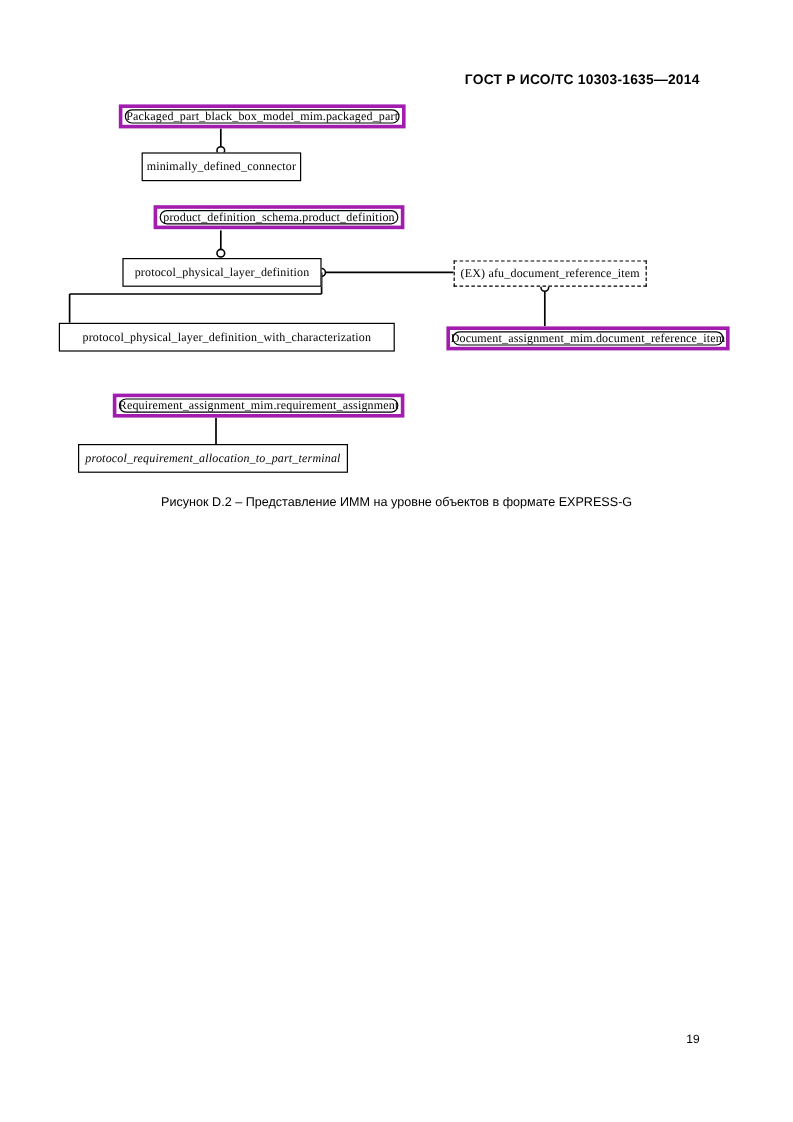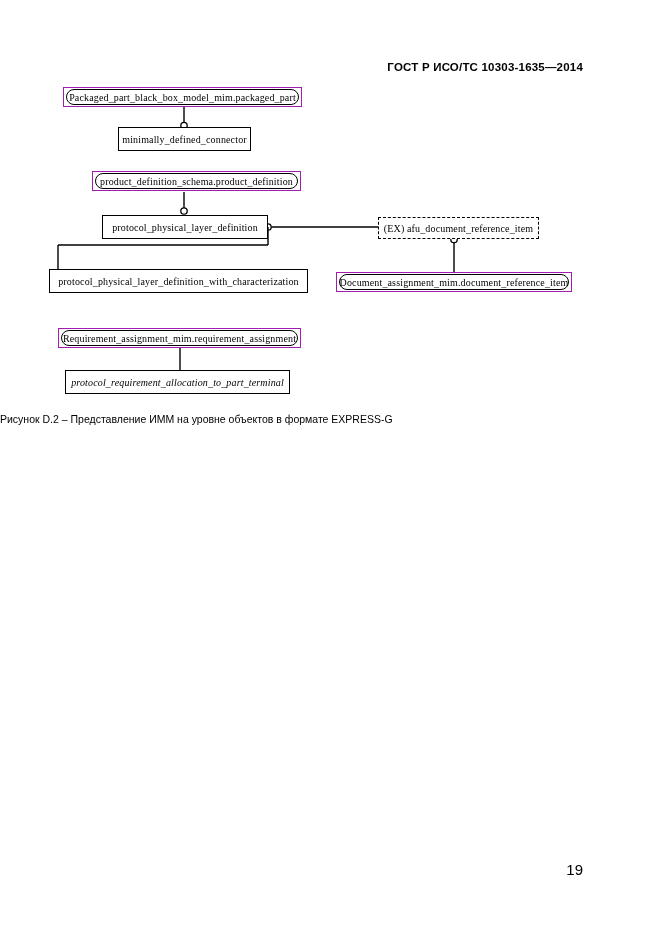--- a/index.html
+++ b/index.html
@@ -73,22 +73,23 @@
     border-radius: 0;
   }
   .node.dashed {
     border: 1px dashed #000000;
     border-radius: 0;
   }
   
   .node-wrap {
     position: absolute;
     box-sizing: border-box;
-    border: 1px solid #a21caf;
-    background: #ffffff;
+    border: 3px solid #a21caf;
+    background: #ffffff;
+    margin-left: 36px;
   }
   .node-wrap .inner-capsule {
     position: absolute;
     left: 2px;
     top: 1px;
     right: 2px;
     bottom: 1px;
     border: 1px solid #000000;
     border-radius: 11px;
     background: #ffffff;
@@ -100,33 +101,34 @@
     font-size: 10px;
     letter-spacing: 0.15px;
   }
 
   
   .figure-caption {
     position: absolute;
     left: 0;
     top: 413px;
     width: 661px;
+    text-align: center;
     font-family: "Liberation Sans", sans-serif;
     font-size: 10.5px;
     color: #000;
     white-space: nowrap;
   }
 
   
   .page-number {
     position: absolute;
     right: 78px;
     top: 861px;
     font-family: "Liberation Sans", sans-serif;
-    font-size: 15px;
+    font-size: 10px;
   }
 </style>
 </head>
 <body>
 
 <div class="page">
 
   <div class="doc-header">ГОСТ Р ИСО/ТС 10303-1635—2014</div>
 
   <div class="diagram">
@@ -165,21 +167,21 @@
     </div>
 
     <div class="node outer" style="left:102px; top:215px; width:166px; height:24px;">
       <span>protocol_physical_layer_definition</span>
     </div>
 
     <div class="node dashed" style="left:378px; top:217px; width:161px; height:22px;">
       <span>(EX) afu_document_reference_item</span>
     </div>
 
-    <div class="node outer" style="left:49px; top:269px; width:259px; height:24px;">
+    <div class="node outer" style="left:49px; top:269px; width:280px; height:24px;">
       <span>protocol_physical_layer_definition_with_characterization</span>
     </div>
 
     <div class="node-wrap" style="left:336px; top:272px; width:236px; height:20px;padding-left:40px;">
       <div class="inner-capsule">Document_assignment_mim.document_reference_item</div>
     </div>
 
     <div class="node-wrap" style="left:58px; top:328px; width:243px; height:20px;text-align:right;">
       <div class="inner-capsule">Requirement_assignment_mim.requirement_assignment</div>
     </div>

